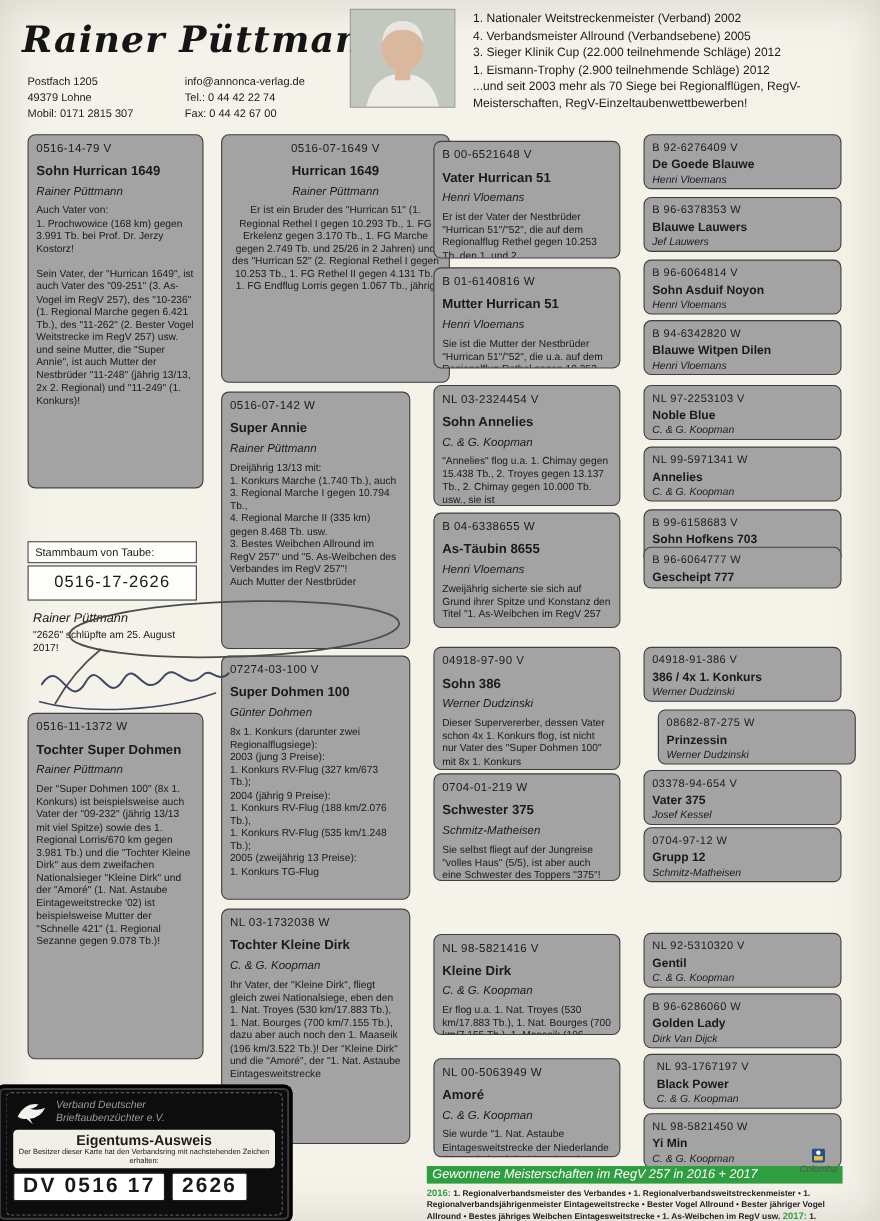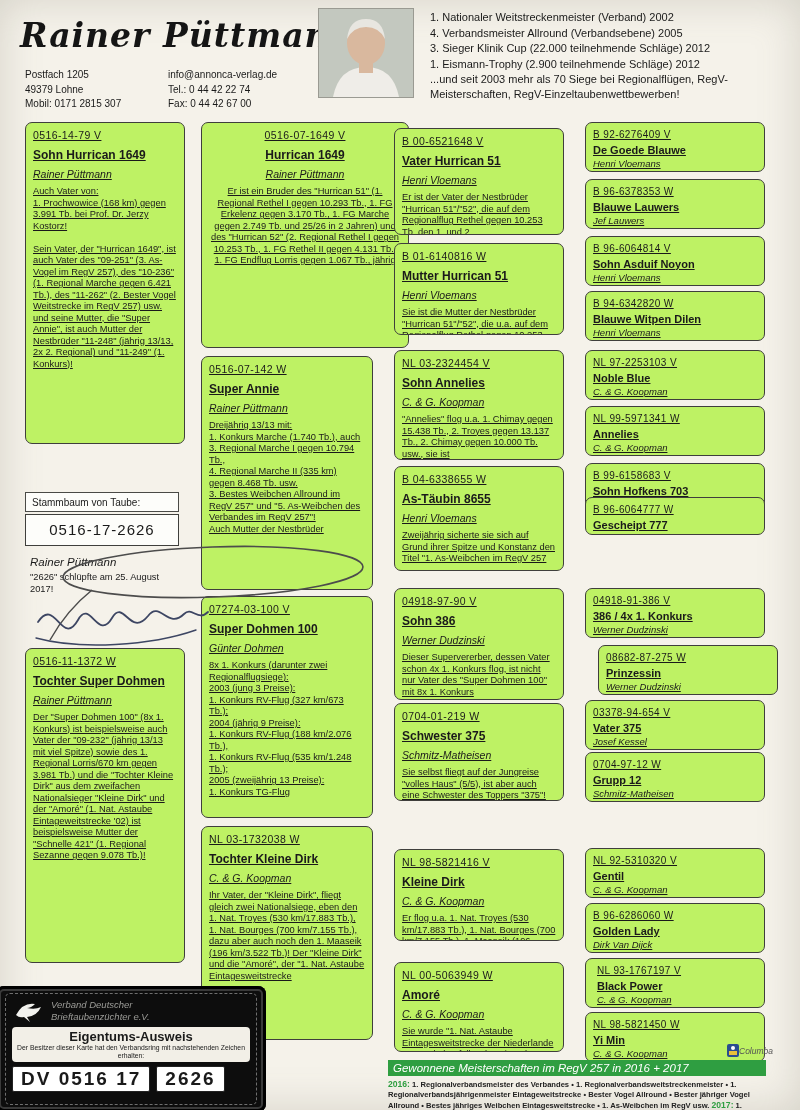--- a/index.html
+++ b/index.html
@@ -9,22 +9,22 @@
   .abs{position:absolute;}
   
   .owner-title{left:20px;top:16px;font-family:"DejaVu Serif",serif;font-style:italic;font-weight:700;
                font-size:33px;letter-spacing:1px;color:#151515;}
   .addr{font-size:10px;line-height:1.45;}
   .ach{left:430px;top:10px;width:362px;font-weight:400;font-size:11px;line-height:1.32;}
   .ach div{margin-bottom:1px;}
   .photo{left:318px;top:8px;width:94px;height:88px;background:linear-gradient(#c6cbc2,#aeb3a9);
          border:1px solid #9a9a92;overflow:hidden;}
   
-  .pbox{position:absolute;background:#bef264;border:1.5px solid #3f3f3c;border-radius:7px;
-        padding:6px 7px;box-sizing:border-box;overflow:hidden;z-index:1;text-decoration:underline;}
+  .pbox{position:absolute;background:#a3a3a3;border:1.5px solid #3f3f3c;border-radius:7px;
+        padding:6px 7px;box-sizing:border-box;overflow:hidden;z-index:1;}
   .ring{font-size:10.5px;letter-spacing:.4px;}
   .pname{font-weight:700;font-size:12px;margin-top:7px;}
   .breeder{font-style:italic;font-size:10.5px;margin-top:6px;}
   .body{font-size:9.3px;line-height:1.24;margin-top:6px;white-space:pre-line;}
   .g4 .ring{font-size:10px;}
   .g4 .pname{font-size:11px;margin-top:4px;}
   .g4 .breeder{font-size:9.5px;margin-top:2px;}
   
   .subj-label{left:25px;top:492px;width:154px;height:20px;border:1px solid #4a4a46;background:#fdfdfa;
               font-size:10px;line-height:20px;padding-left:6px;box-sizing:border-box;z-index:1;}
@@ -44,21 +44,21 @@
   .card-sub{font-size:6.8px;line-height:1.2;}
   .card-strip{margin-top:4px;display:flex;gap:6px;}
   .card-num{background:#fff;border:1.5px solid #222;border-radius:2px;font-weight:700;font-size:19px;
             letter-spacing:2px;padding:1px 8px;}
   
   .foot-bar{left:388px;top:1060px;width:378px;height:16px;background:#2f9e41;color:#fff;font-weight:400;
             font-style:italic;font-size:11.5px;line-height:16px;padding-left:5px;box-sizing:border-box;z-index:3;}
   .foot-text{left:388px;top:1079px;width:386px;font-size:7.6px;font-weight:700;line-height:1.3;z-index:3;
              text-align:left;color:#222;}
   .foot-text .yr{color:#2f9e41;font-size:8.6px;}
-  .columba{left:727px;top:1044px;display:flex;flex-direction:row;align-items:center;z-index:3;}
+  .columba{left:727px;top:1044px;display:flex;flex-direction:column;align-items:center;z-index:3;}
   .columba .word{font-size:8.5px;font-style:italic;color:#555;}
 </style>
 </head>
 <body>
 
 <div class="page">
 
   <div class="abs owner-title">Rainer Püttmann</div>
 
   <div class="abs addr" style="left:25px;top:68px;">

